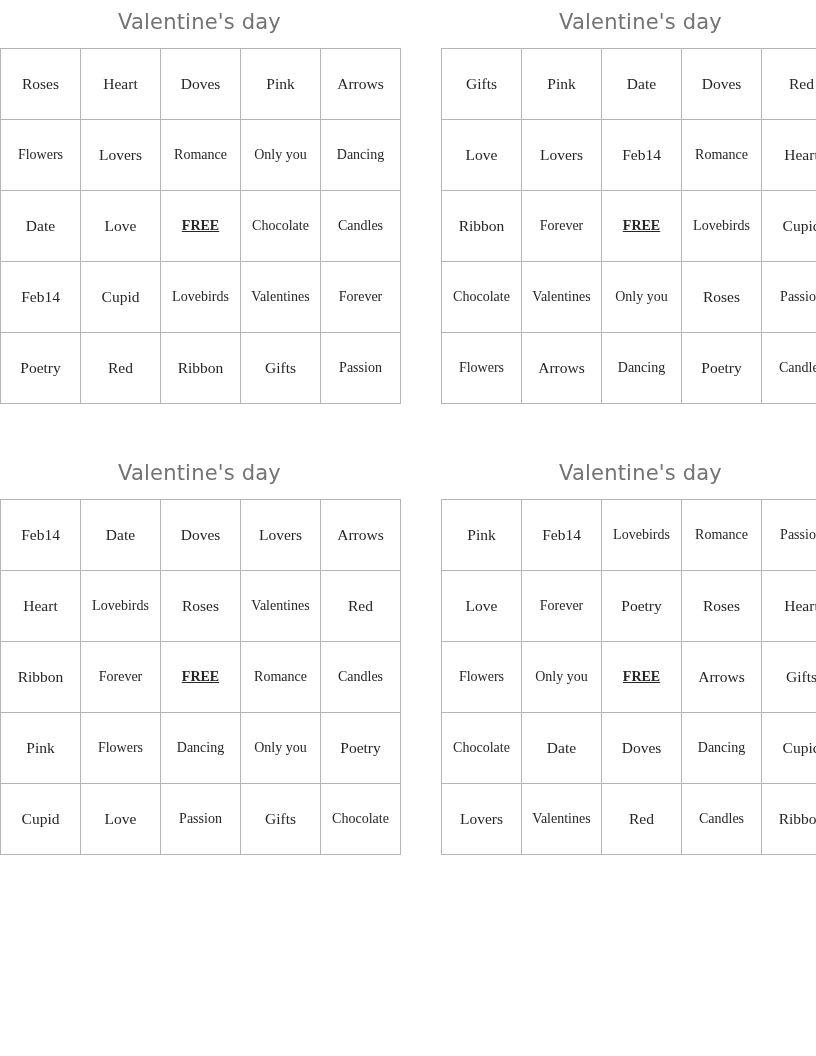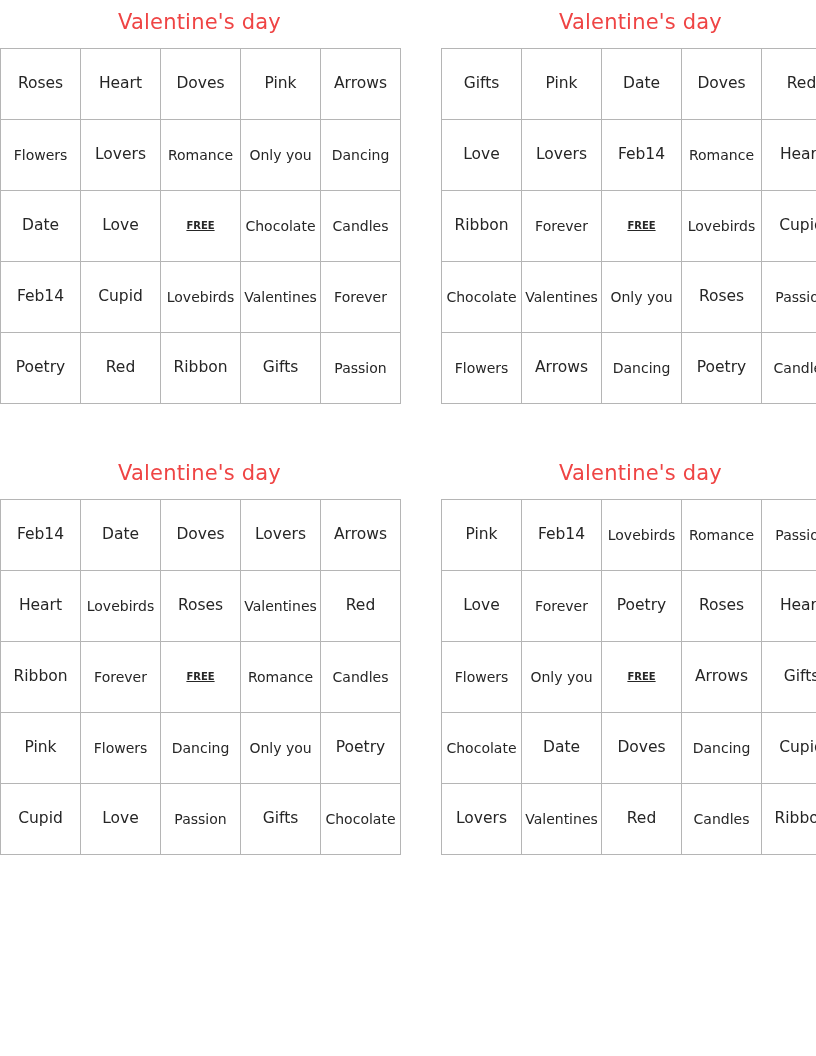--- a/index.html
+++ b/index.html
@@ -21,49 +21,50 @@
   }
   .sheet.col-left  { left: 0px; }
   .sheet.col-right { left: 441px; }
   .sheet.row-top    { top: 10px; }
   .sheet.row-bottom { top: 461px; }
 
   .card-title {
     text-align: center;
     font-size: 21px;
     font-weight: normal;
-    color: #ef4444;
+    color: #737373;
     margin: 0 0 14px 0;
     letter-spacing: 0.2px;
     padding-left: 24px;
   }
 
   .bingo-grid {
     width: 375px;
     border-collapse: collapse;
     table-layout: fixed;
+    font-family: Liberation Serif, serif;
   }
   .bingo-grid td {
     border: 1px solid #b5b5b5;
     width: 75px;
     height: 70px;
     text-align: center;
     vertical-align: middle;
     padding: 0 2px;
     line-height: 1.15;
     color: #262626;
     word-wrap: break-word;
   }
   
   .fs-lg { font-size: 15.5px; }
   .fs-sm { font-size: 14px; }
   .free {
     font-weight: bold;
     text-decoration: underline;
-    font-size: 10px;
+    font-size: 14px;
     margin-top: 28px;
   }
 </style>
 </head>
 <body>
 
 <div>
 
   <div class="sheet col-left row-top">
     <h1 class="card-title">Valentine's day</h1>

